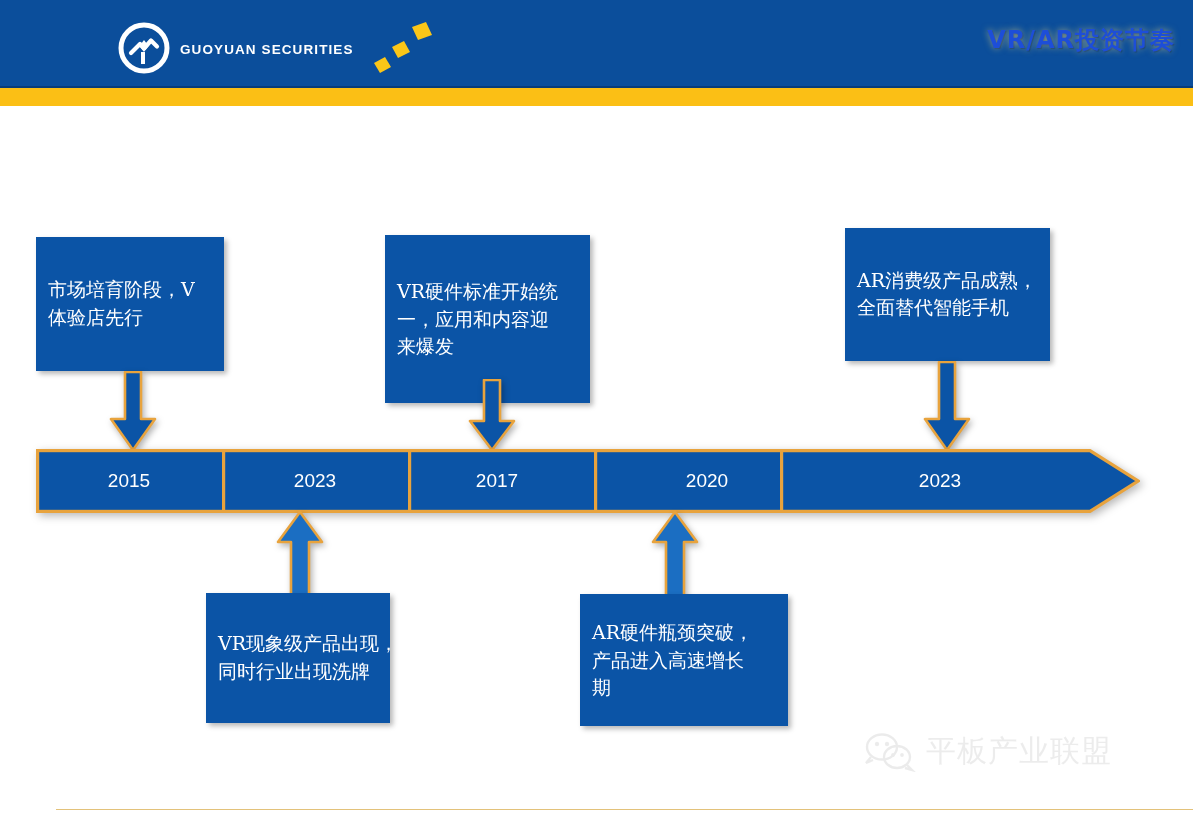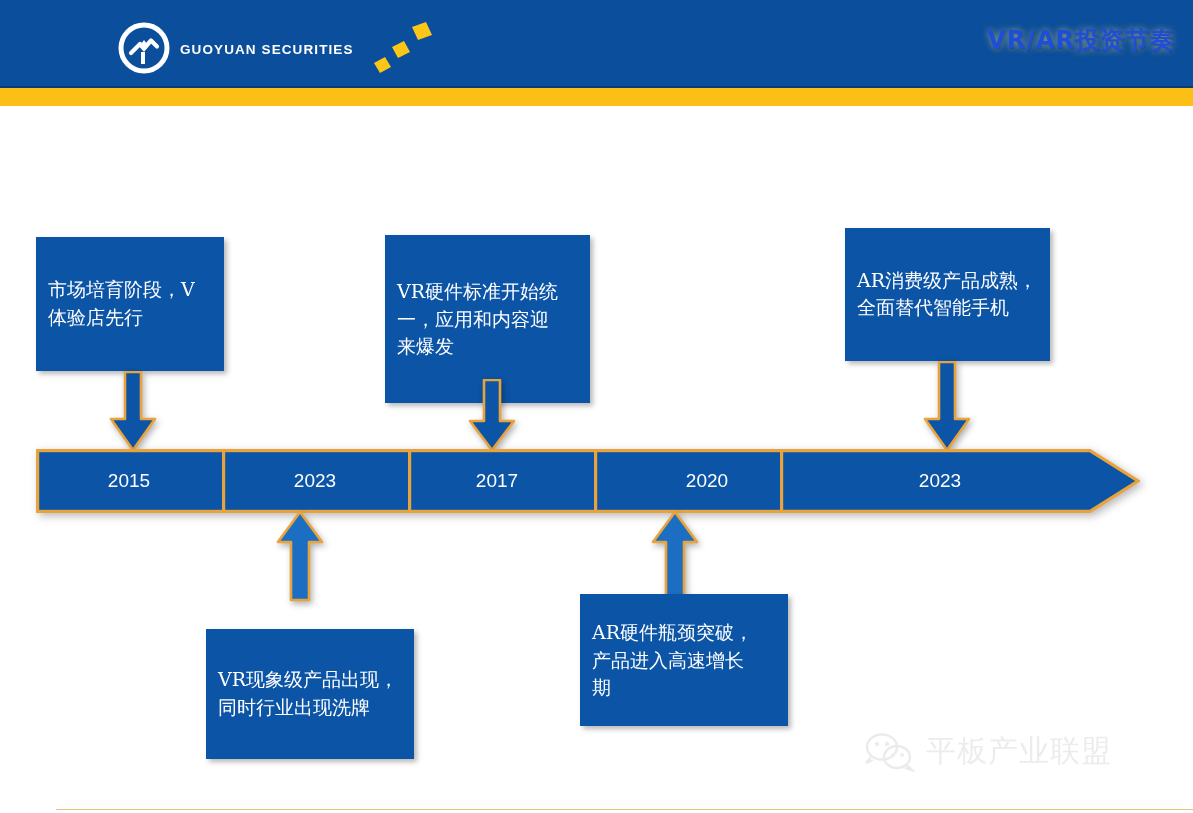--- a/index.html
+++ b/index.html
@@ -246,21 +246,21 @@
   <div class="year-label" style="left:780px; width:320px;">2023</div>
 
   <svg class="arrow" style="left:276px; top:404px;" width="48" height="92" viewBox="0 0 48 92">
     <path d="M24 2 L46 32 L33 32 L33 90 L15 90 L15 32 L2 32 Z" fill="#1B6EC2" stroke="#E8A33D" stroke-width="2.6" stroke-linejoin="round"></path>
   </svg>
 
   <svg class="arrow" style="left:651px; top:404px;" width="48" height="92" viewBox="0 0 48 92">
     <path d="M24 2 L46 32 L33 32 L33 90 L15 90 L15 32 L2 32 Z" fill="#1B6EC2" stroke="#E8A33D" stroke-width="2.6" stroke-linejoin="round"></path>
   </svg>
 
-  <div class="callout" style="left:206px; top:487px; width:208px; height:130px;margin-top:36px;">
+  <div class="callout" style="left:206px; top:487px; width:184px; height:130px;">
     <div class="callout-text">VR现象级产品出现，
 同时行业出现洗牌</div>
   </div>
 
   <div class="callout" style="left:580px; top:488px; width:208px; height:132px;">
     <div class="callout-text">AR硬件瓶颈突破，
 产品进入高速增长
 期</div>
   </div>
 

